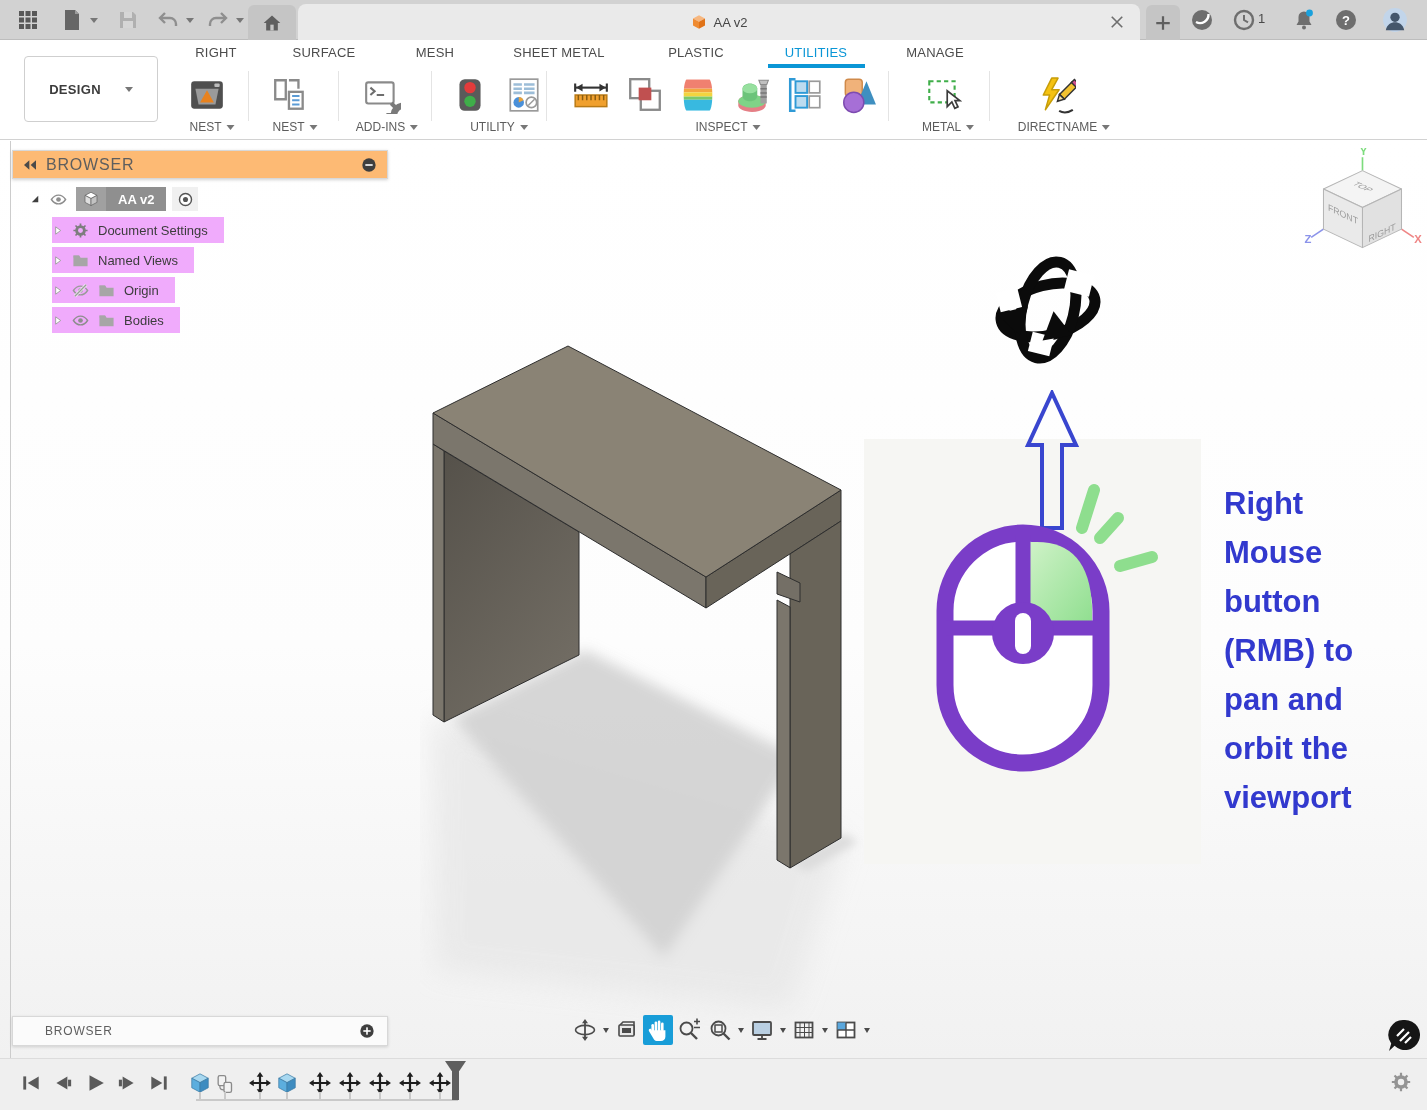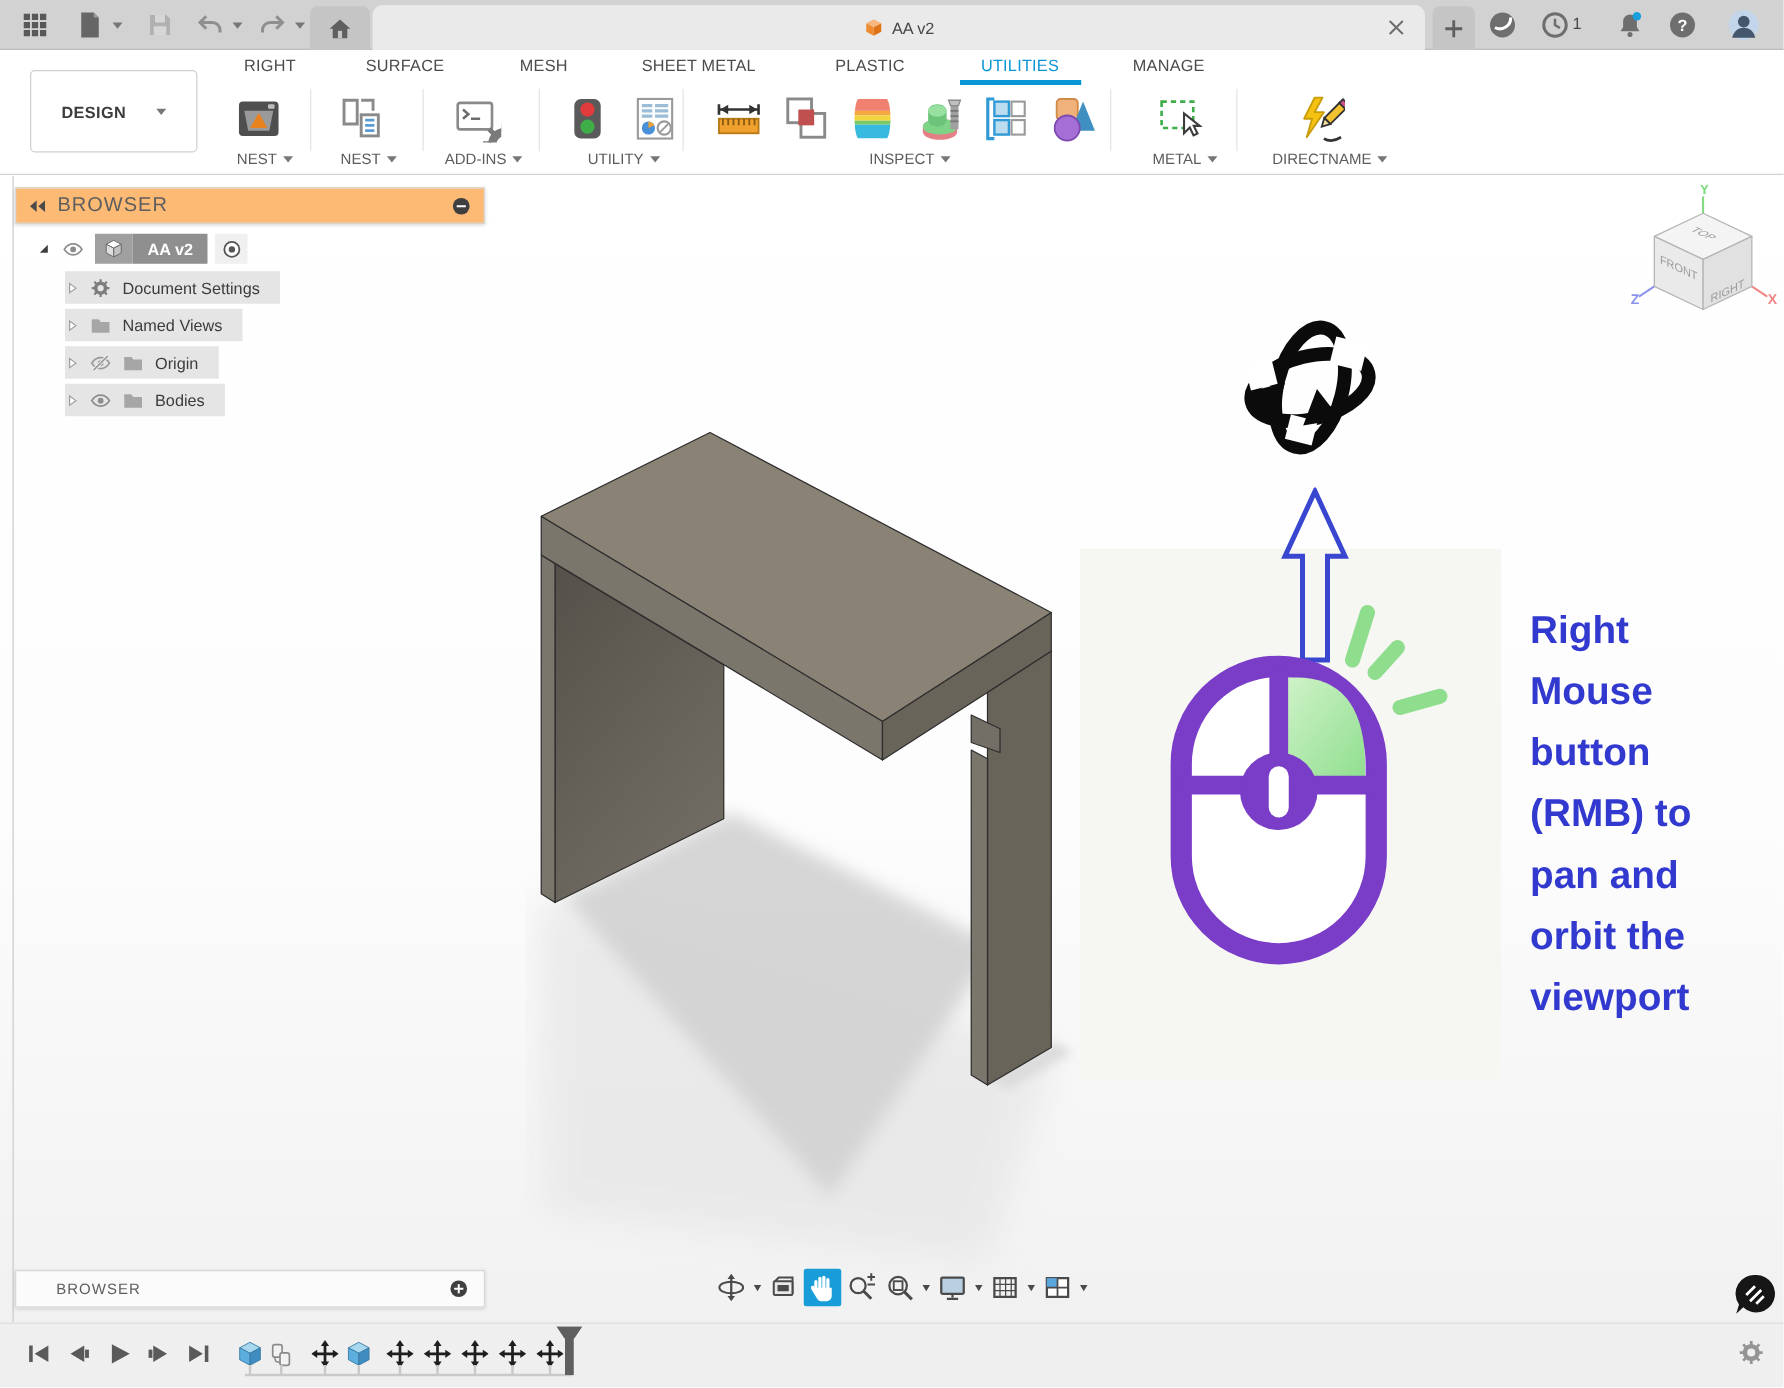--- a/index.html
+++ b/index.html
@@ -32,21 +32,21 @@
   .rdiv { position:absolute; top:31px; width:1px; height:50px; background:#e4e4e4; }
 
   
   .canvas { position:absolute; left:0; top:141px; width:1427px; height:917px; background:linear-gradient(180deg,#ffffff 0%,#fdfdfd 55%,#f1f1f1 100%); }
   .canvas-edge { position:absolute; left:10px; top:141px; width:1px; height:917px; background:#cccccc; }
 
   
   .panel-hdr { position:absolute; left:12px; width:376px; height:29px; background:#fdba74; border:1px solid #d8d8d8; box-shadow:0 1px 3px rgba(0,0,0,.18); display:flex; align-items:center; font-size:16px; color:#5e5e5e; letter-spacing:.8px; }
   .panel-hdr .hico { width:16px; height:16px; margin:0 8px 0 9px; }
   .panel-hdr .rico { width:16px; height:16px; margin-left:auto; margin-right:10px; }
-  .brow { position:absolute; display:flex; align-items:center; height:26px; background:#e5e5e5; padding-right:16px; font-size:13px; color:#3c3c3c; white-space:nowrap; }
+  .brow { position:absolute; display:flex; align-items:center; height:26px; background:#f0abfc; padding-right:16px; font-size:13px; color:#3c3c3c; white-space:nowrap; }
   .brow .tri { width:11px; height:11px; margin-right:9px; }
   .brow .ic16 { width:17px; height:17px; margin-right:9px; }
   .root-chip { display:flex; align-items:center; height:24px; }
   .root-cube { width:30px; height:24px; background:#a0a0a0; display:flex; align-items:center; justify-content:center; }
   .root-lbl { height:24px; background:#8f8f8f; color:#fff; font-size:13px; font-weight:bold; padding:0 12px; display:flex; align-items:center; }
   .radio-box { width:26px; height:24px; margin-left:6px; background:#f0f0f0; display:flex; align-items:center; justify-content:center; }
 
   
   .comments-bar { position:absolute; left:12px; top:1016px; width:376px; height:30px; background:#fbfbfb; border:1px solid #d8d8d8; box-shadow:0 1px 3px rgba(0,0,0,.15); display:flex; align-items:center; font-size:12px; color:#5e5e5e; letter-spacing:.8px; }
   .comments-bar .lbl { margin-left:32px; }

